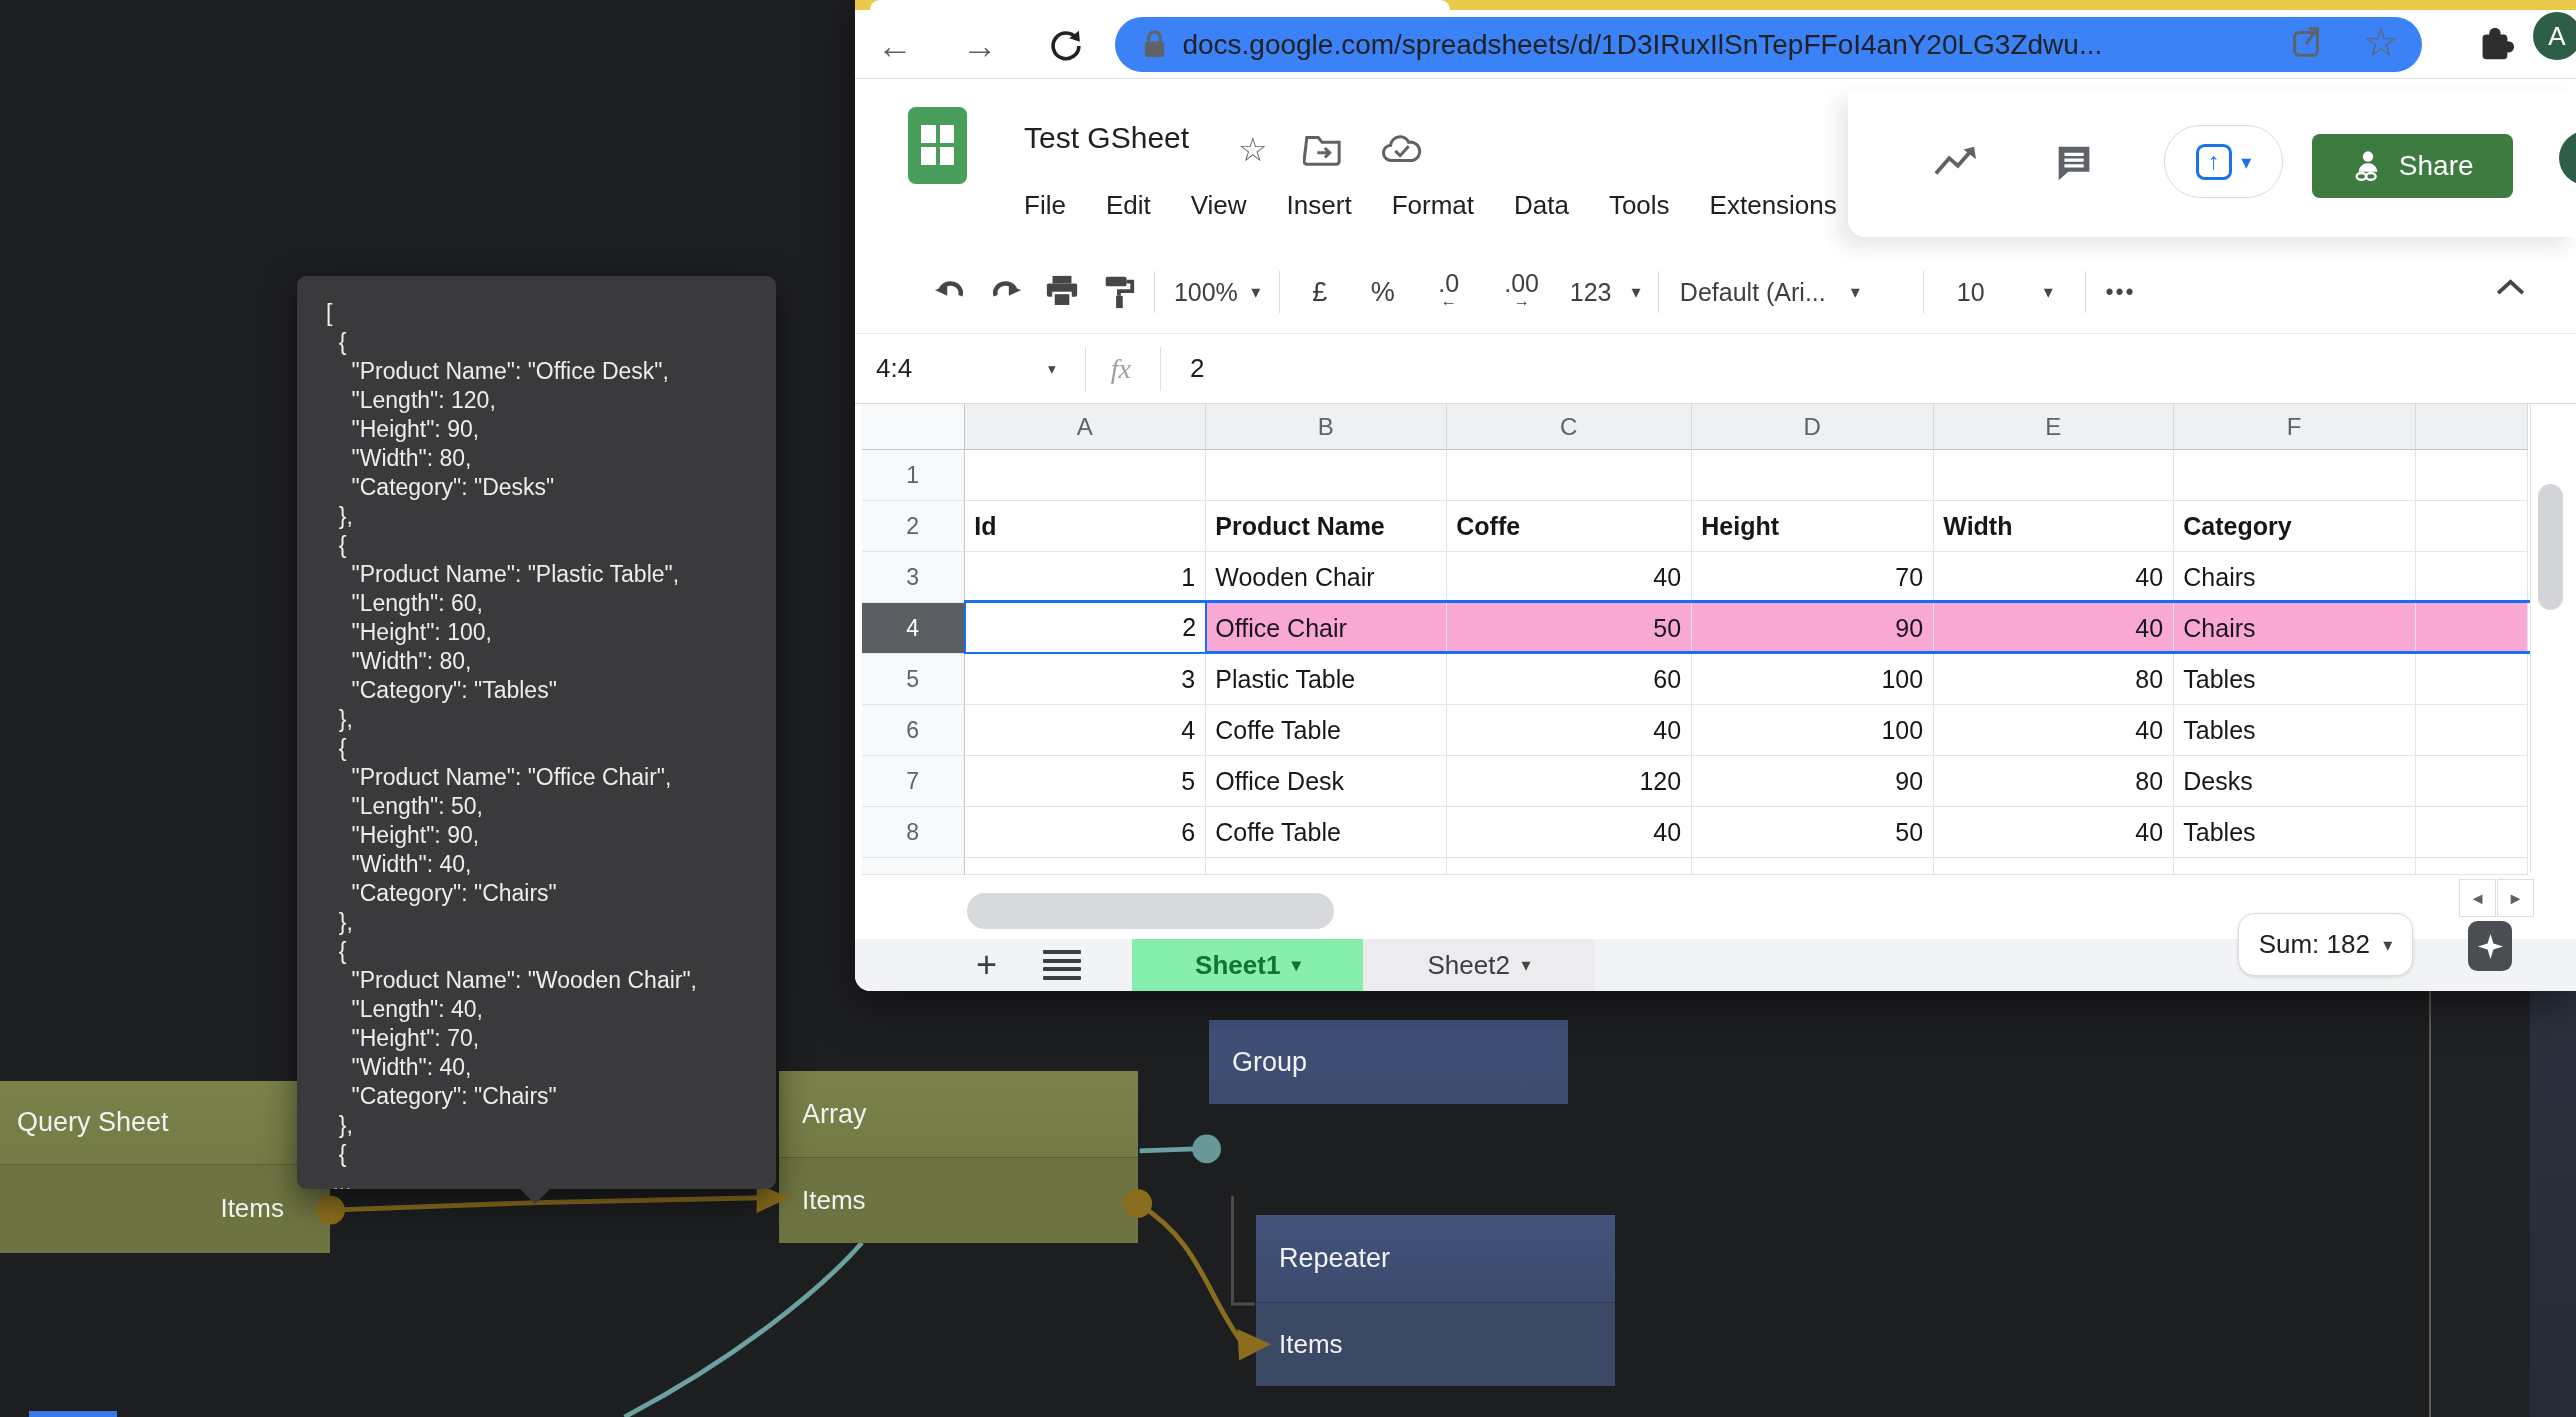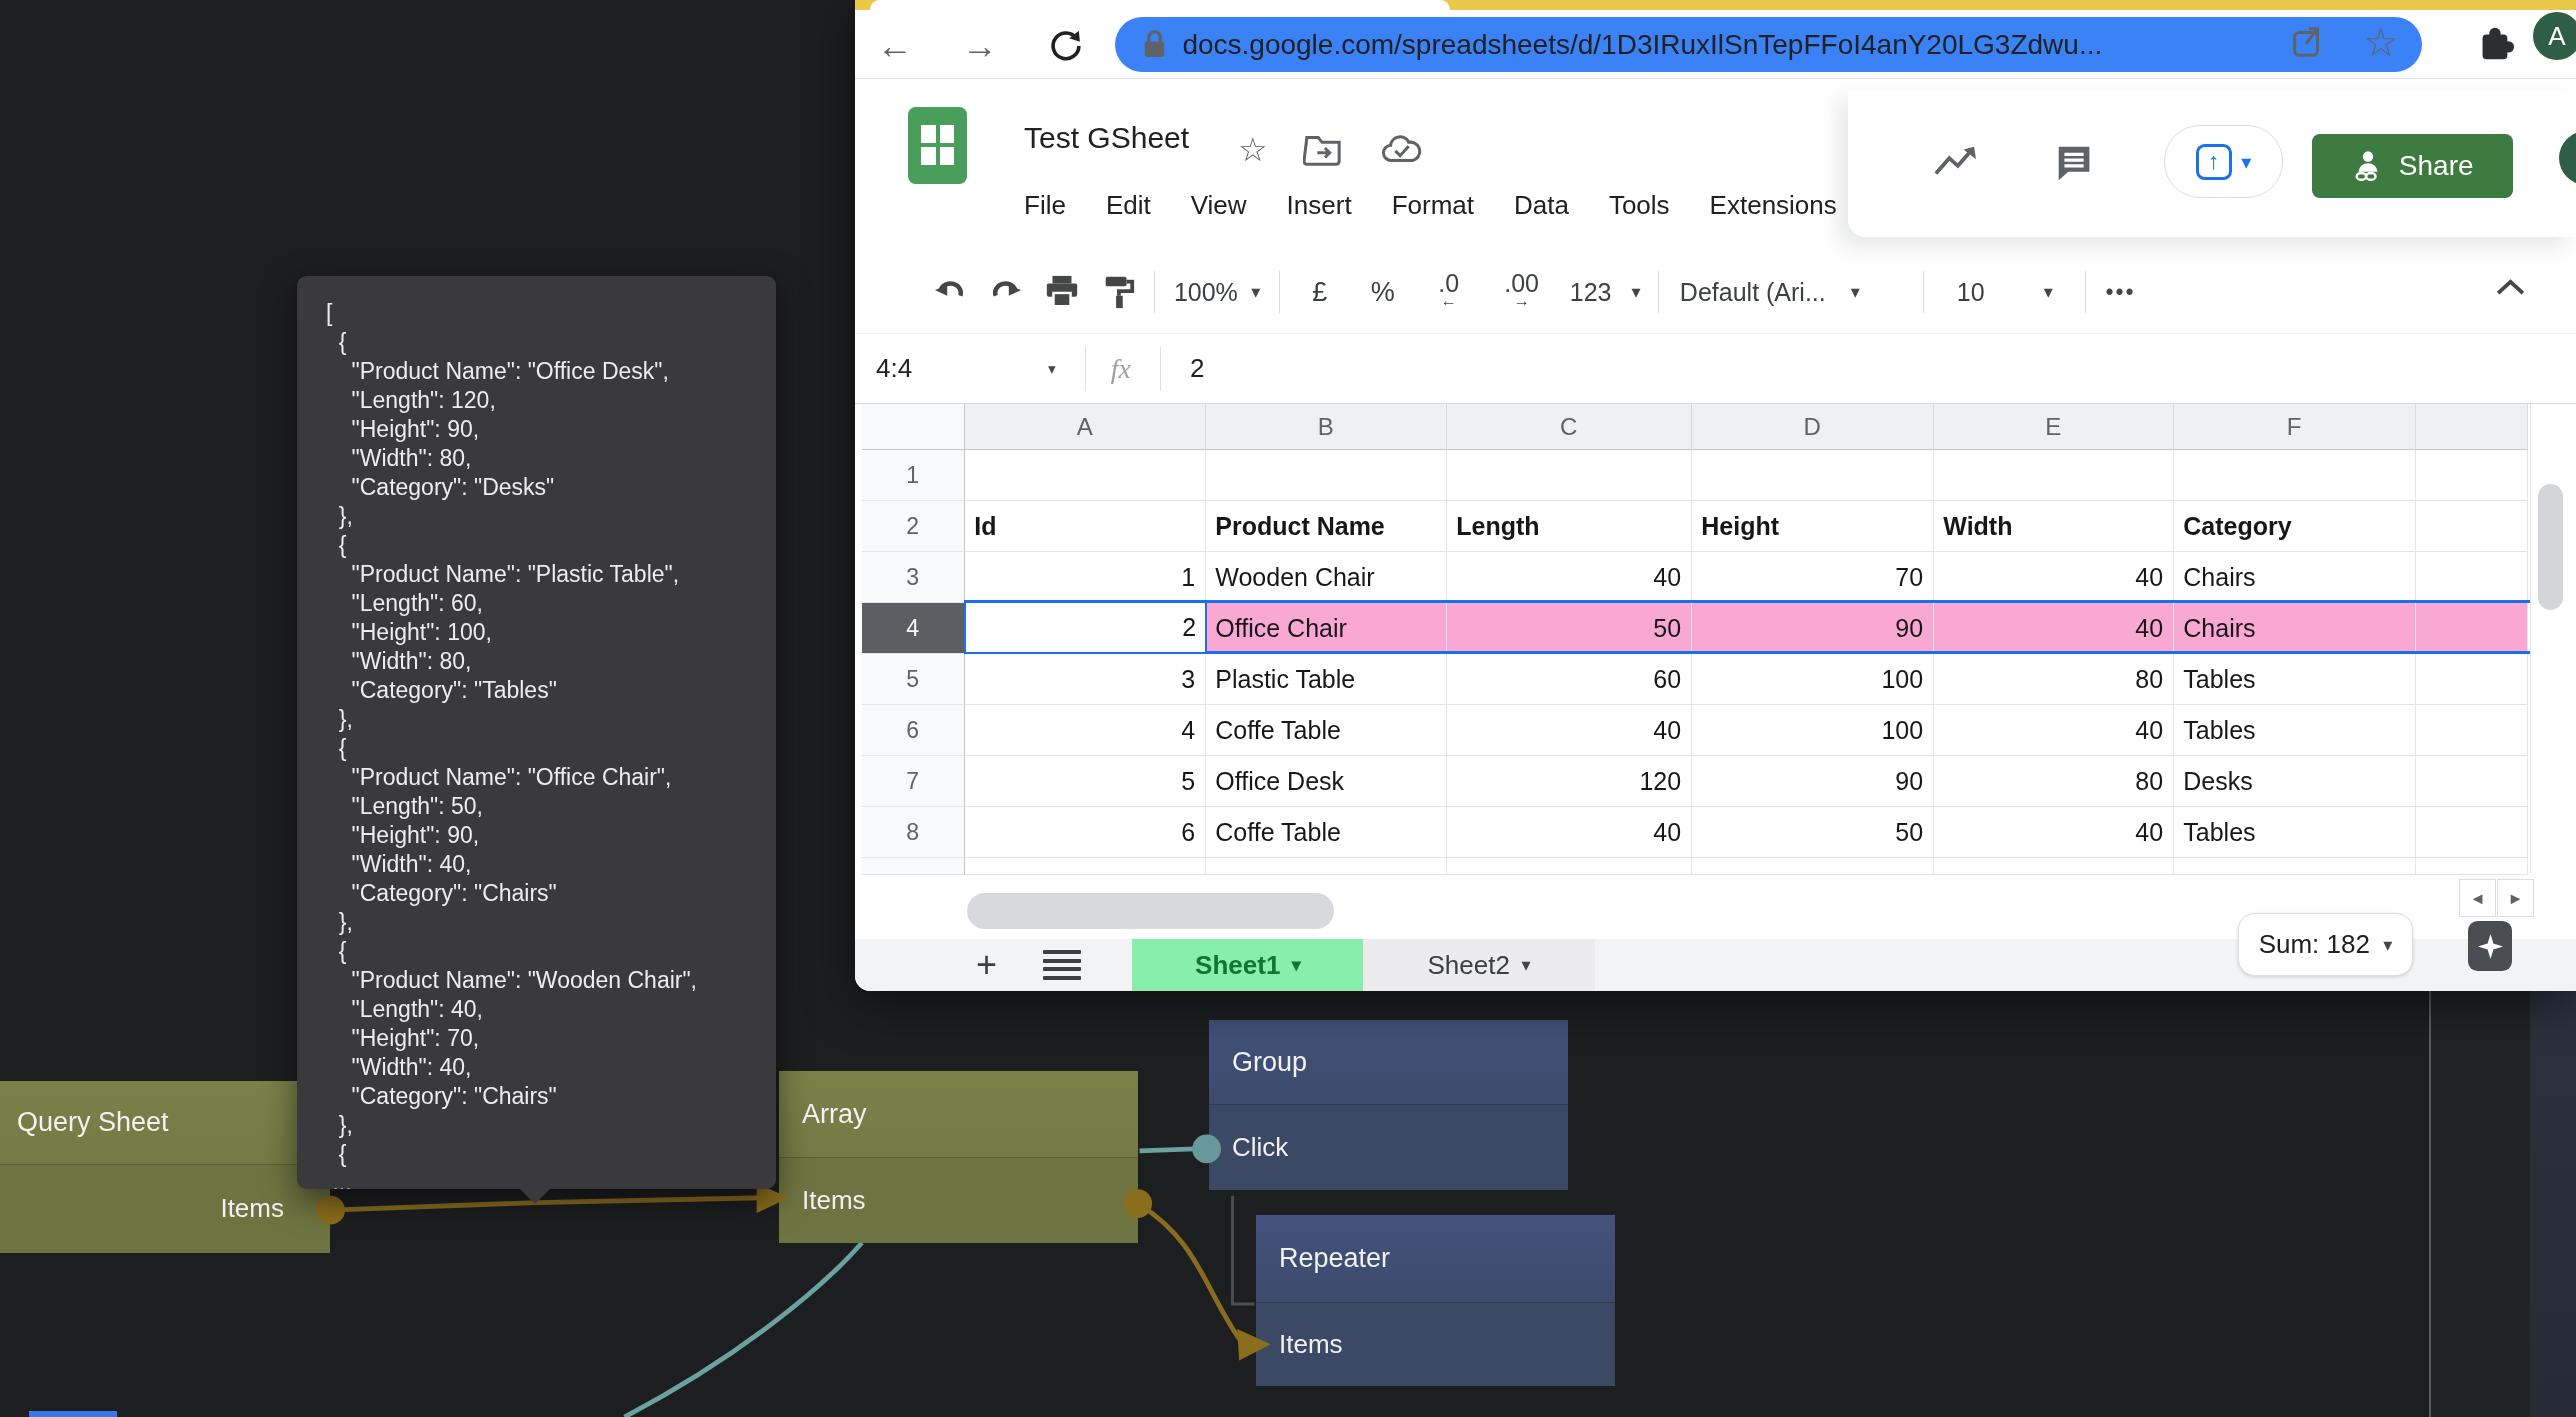--- a/index.html
+++ b/index.html
@@ -151,21 +151,20 @@
   <div class="node olive" id="node-query">
     <div class="hd">Query Sheet</div>
     <div class="bd">Items</div>
   </div>
   <div class="node olive" id="node-array">
     <div class="hd">Array</div>
     <div class="bd">Items</div>
   </div>
   <div class="node blue" id="node-group">
     <div class="hd">Group</div>
-    <div class="bd">Click</div>
   </div>
   <div class="node blue" id="node-repeater">
     <div class="hd">Repeater</div>
     <div class="bd">Items</div>
   </div>
 
   <svg id="ports" class="layer" width="2576" height="1417" viewBox="0 0 2690 1480">
     <circle cx="345" cy="1264" r="15" fill="#8b6e1d"></circle>
     <polygon points="790,1236 824,1251 790,1267" fill="#8b6e1d"></polygon>
     <circle cx="1188" cy="1257" r="15" fill="#8b6e1d"></circle>
@@ -409,21 +408,21 @@
             <div class="cell" style="width: 245px;"></div>
             <div class="cell" style="width: 242px;"></div>
             <div class="cell" style="width: 240px;"></div>
             <div class="cell" style="width: 242px;"></div>
             <div class="cell" style="width: 112px;"></div>
           </div>
           <div class="grow">
             <div class="rnum">2</div>
             <div class="cell hd" style="width: 241px;">Id</div>
             <div class="cell hd" style="width: 241px;">Product Name</div>
-            <div class="cell hd" style="width: 245px;">Length</div>
+            <div class="cell hd" style="width: 245px;">Coffe</div>
             <div class="cell hd" style="width: 242px;">Height</div>
             <div class="cell hd" style="width: 240px;">Width</div>
             <div class="cell hd" style="width: 242px;">Category</div>
             <div class="cell" style="width: 112px;"></div>
           </div>
           <div class="grow">
             <div class="rnum">3</div>
             <div class="cell num" style="width: 241px;">1</div>
             <div class="cell" style="width: 241px;">Wooden Chair</div>
             <div class="cell num" style="width: 245px;">40</div>

